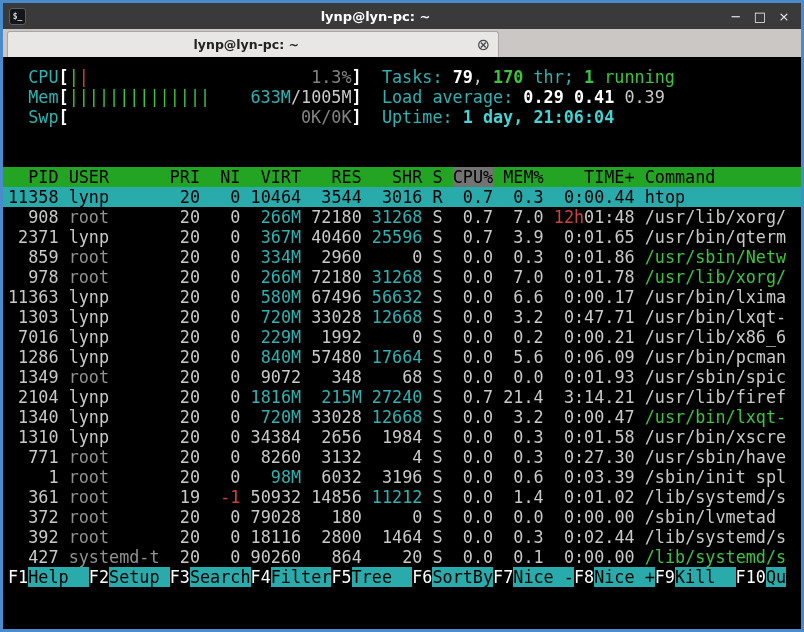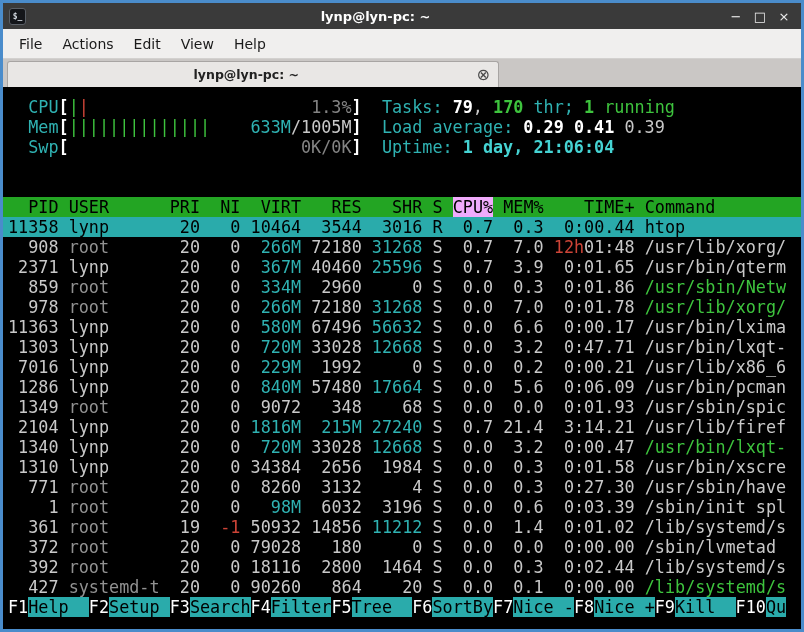--- a/index.html
+++ b/index.html
@@ -45,47 +45,40 @@
   .tab-close{ font-size:16px; color:#4a4a4a; line-height:1; }
   .terminal{
     flex:1 1 auto; background:#000; overflow:hidden;
     padding:10px 0 0 5px;
     font-family:"DejaVu Sans Mono", monospace;
     font-size:16.8px; line-height:20px;
   }
   .tline{ white-space:pre; height:20px; }
   .tline span{ }
   .thead{ background:#23a523; color:#000; margin-left:-5px; padding-left:5px; }
-  .thead .sort{ background:#f0abfc; }
+  .thead .sort{ background:#737373; }
   .sel{ background:#2aabab; margin-left:-5px; padding-left:5px; }
   .sel span{ color:#000 !important; }
   .fbtn{ background:#2aabab; color:#000; }
   .b{ font-weight:bold; }
 </style>
 </head>
 <body>
 
 <div class="window">
   <div class="titlebar">
     <div class="app-icon">$_</div>
     <div class="title">lynp@lyn-pc: ~</div>
     <div class="win-controls">
       <div class="win-btn">−</div>
       <div class="win-btn">□</div>
       <div class="win-btn">×</div>
     </div>
   </div>
 
-  <div class="menubar" id="menubar">
-      <div class="menu-item">File</div>
-      <div class="menu-item">Actions</div>
-      <div class="menu-item">Edit</div>
-      <div class="menu-item">View</div>
-      <div class="menu-item">Help</div>
-    </div>
 
   <div class="tabbar">
     <div class="tab">
       <span class="tab-title">lynp@lyn-pc: ~</span>
       <span class="tab-close">⊗</span>
     </div>
   </div>
 
   <div class="terminal" id="term">
       <div class="tline"><span style="color: rgb(47, 178, 178);">  CPU</span><span class="b" style="color: rgb(255, 255, 255);">[</span><span style="color: rgb(62, 196, 62);">|</span><span style="color: rgb(205, 68, 55);">|</span><span>                      </span><span style="color: rgb(132, 132, 132);">1.3%</span><span class="b" style="color: rgb(255, 255, 255);">]</span><span>  </span><span style="color: rgb(47, 178, 178);">Tasks: </span><span class="b" style="color: rgb(255, 255, 255);">79</span><span style="color: rgb(201, 201, 201);">, </span><span class="b" style="color: rgb(62, 196, 62);">170</span><span style="color: rgb(47, 178, 178);"> thr; </span><span class="b" style="color: rgb(62, 196, 62);">1</span><span style="color: rgb(62, 196, 62);"> running</span></div>

